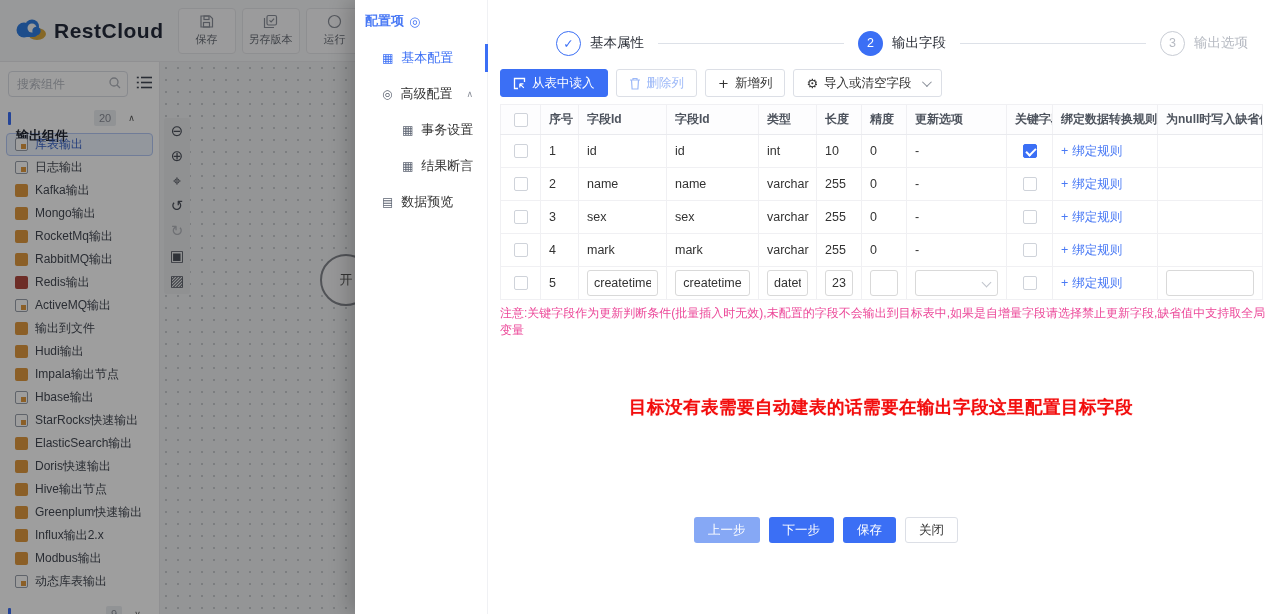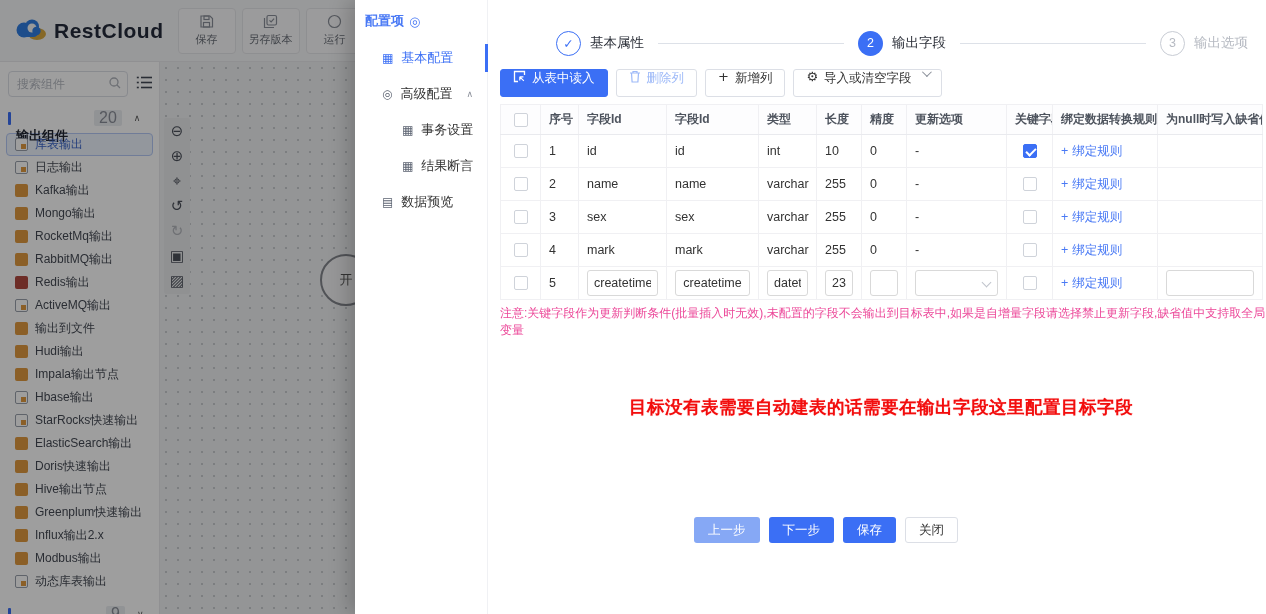--- a/index.html
+++ b/index.html
@@ -20,21 +20,21 @@
   .sidebar { position:absolute; left:0; top:62px; width:160px; bottom:0; background:#fff; border-right:1px solid #e8e9ec; }
   .search-row { display:flex; align-items:center; margin:9px 6px 0 8px; }
   .search-box { position:relative; width:122px; height:26px; }
   .search-box input { width:100%; height:100%; border:1px solid #dcdfe6; border-radius:4px; padding:0 22px 0 8px; font-size:12px; color:#333; outline:none; background:#fff; }
   .search-box input::placeholder { color:#b6bac2; }
   .search-glyph { position:absolute; right:6px; top:5px; }
   .list-toggle { margin-left:8px; cursor:pointer; }
   .sec { display:flex; align-items:center; height:20px; margin:11px 8px 5px 8px; }
   .sec-bar { width:3px; height:13px; background:#3b6ff5; margin-right:5px; border-radius:1px; }
   .sec-label { font-weight:bold; font-size:13px; color:#1f2430;margin-top:36px; }
-  .sec-badge { background:#ebedf0; color:#8a8f99; font-size:16px; padding:0 5px; border-radius:2px; height:16px; line-height:16px; margin-left:26px; }
+  .sec-badge { background:#ebedf0; color:#8a8f99; font-size:11px; padding:0 5px; border-radius:2px; height:16px; line-height:16px; margin-left:26px; }
   .sec-chev { color:#555; margin-left:12px; font-size:9px; }
   .side-items { margin:4px 6px 0 6px; }
   .side-item { display:flex; align-items:center; height:23px; padding-left:8px; font-size:12px; color:#454a54; border:1px solid transparent; cursor:pointer; }
   .side-item.selected { border:1px solid #b5c9f5; background:#eef4fe; border-radius:4px; color:#3c66c9; }
   .ic { width:13px; height:13px; margin-right:7px; flex:0 0 13px; border-radius:2px; position:relative; }
   .ic-o { background:#e09a40; }
   .ic-t { border:1px solid #9aa0ab; background:#fff; }
   .ic-t::after { content:""; position:absolute; right:1px; bottom:1px; width:5px; height:5px; background:#e09a40; }
   .ic-r { background:#b04a3f; }
 
@@ -64,21 +64,21 @@
   .step { display:flex; align-items:center; flex:0 0 auto; }
   .scircle { width:25px; height:25px; border-radius:50%; display:flex; align-items:center; justify-content:center; font-size:12.5px; flex:0 0 25px; }
   .scircle.done { border:1px solid #3b6ff5; color:#3b6ff5; background:#fff; }
   .scircle.active { background:#3b6ff5; color:#fff; }
   .scircle.todo { border:1px solid #c8ccd4; color:#b6bac2; background:#fff; }
   .slabel { margin-left:9px; font-size:13.5px; color:#2b2f38; }
   .slabel.todo { color:#b6bac2; }
   .sline { flex:1 1 auto; height:1px; background:#dde1e8; margin:0 14px; }
 
   .tbar { display:flex; gap:8px; margin-top:13px; }
-  .tbtn { height:28px; display:flex; align-items:flex-start; gap:6px; padding:0 12px; border-radius:3px; font-size:12.5px; cursor:pointer; background:#fff; border:1px solid #dcdfe6; color:#333; }
+  .tbtn { height:28px; display:flex; align-items:center; gap:6px; padding:0 12px; border-radius:3px; font-size:12.5px; cursor:pointer; background:#fff; border:1px solid #dcdfe6; color:#333; }
   .tbtn.primary { background:#3b6ff5; border-color:#3b6ff5; color:#fff; }
   .tbtn.disabled { color:#9db9f8; cursor:default; }
   .tbtn .bicon { font-size:13px; line-height:13px; font-family:"DejaVu Sans",sans-serif; }
   .tbtn .bicon svg { display:block; }
   .chev-down { display:inline-block; width:7px; height:7px; border-right:1.5px solid #8a8f99; border-bottom:1.5px solid #8a8f99; transform:rotate(45deg) translateY(-2px); margin-left:4px; }
 
   table.fields { border-collapse:collapse; margin-top:7px; width:762px; table-layout:fixed; }
   .fields th, .fields td { border:1px solid #f0f0f3; padding:0 8px; font-weight:normal; text-align:left; overflow:hidden; white-space:nowrap; }
   .fields th { height:30px; font-size:12px; color:#4e545e; font-weight:bold; background:#fdfdfe; border-bottom:1px solid #e9eaee; }
   .fields td { height:33px; font-size:12.5px; color:#333; }

